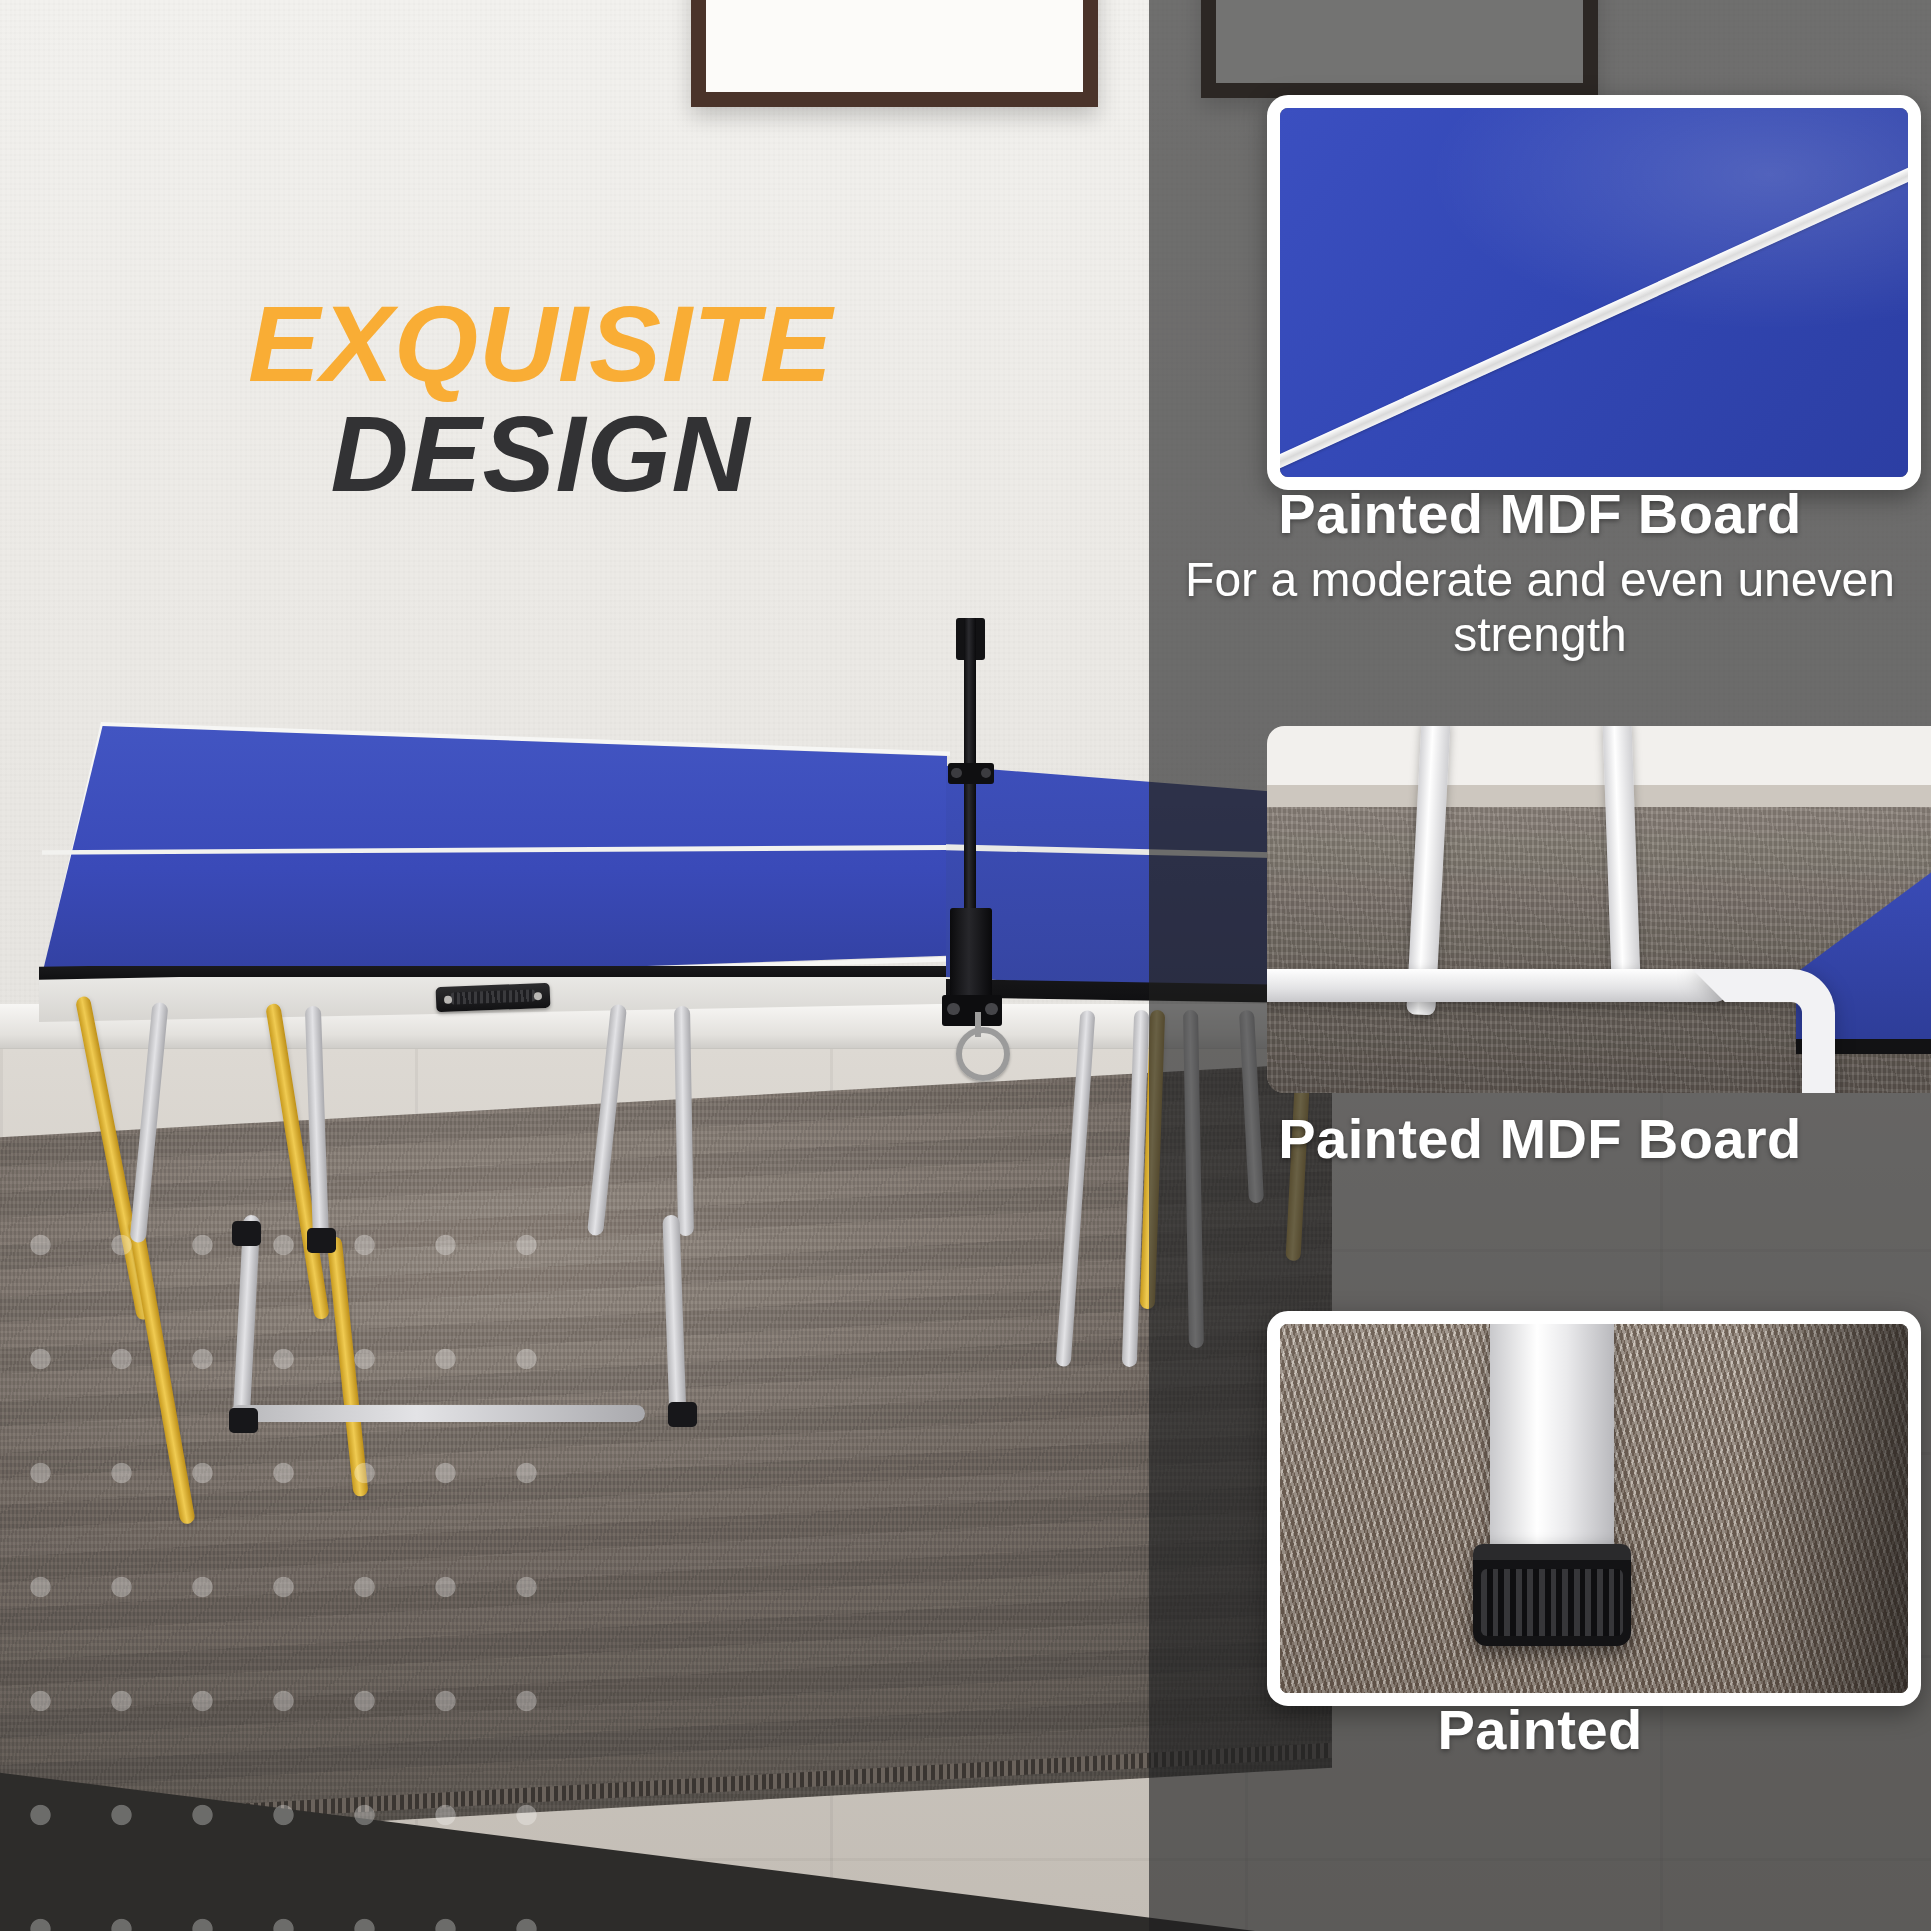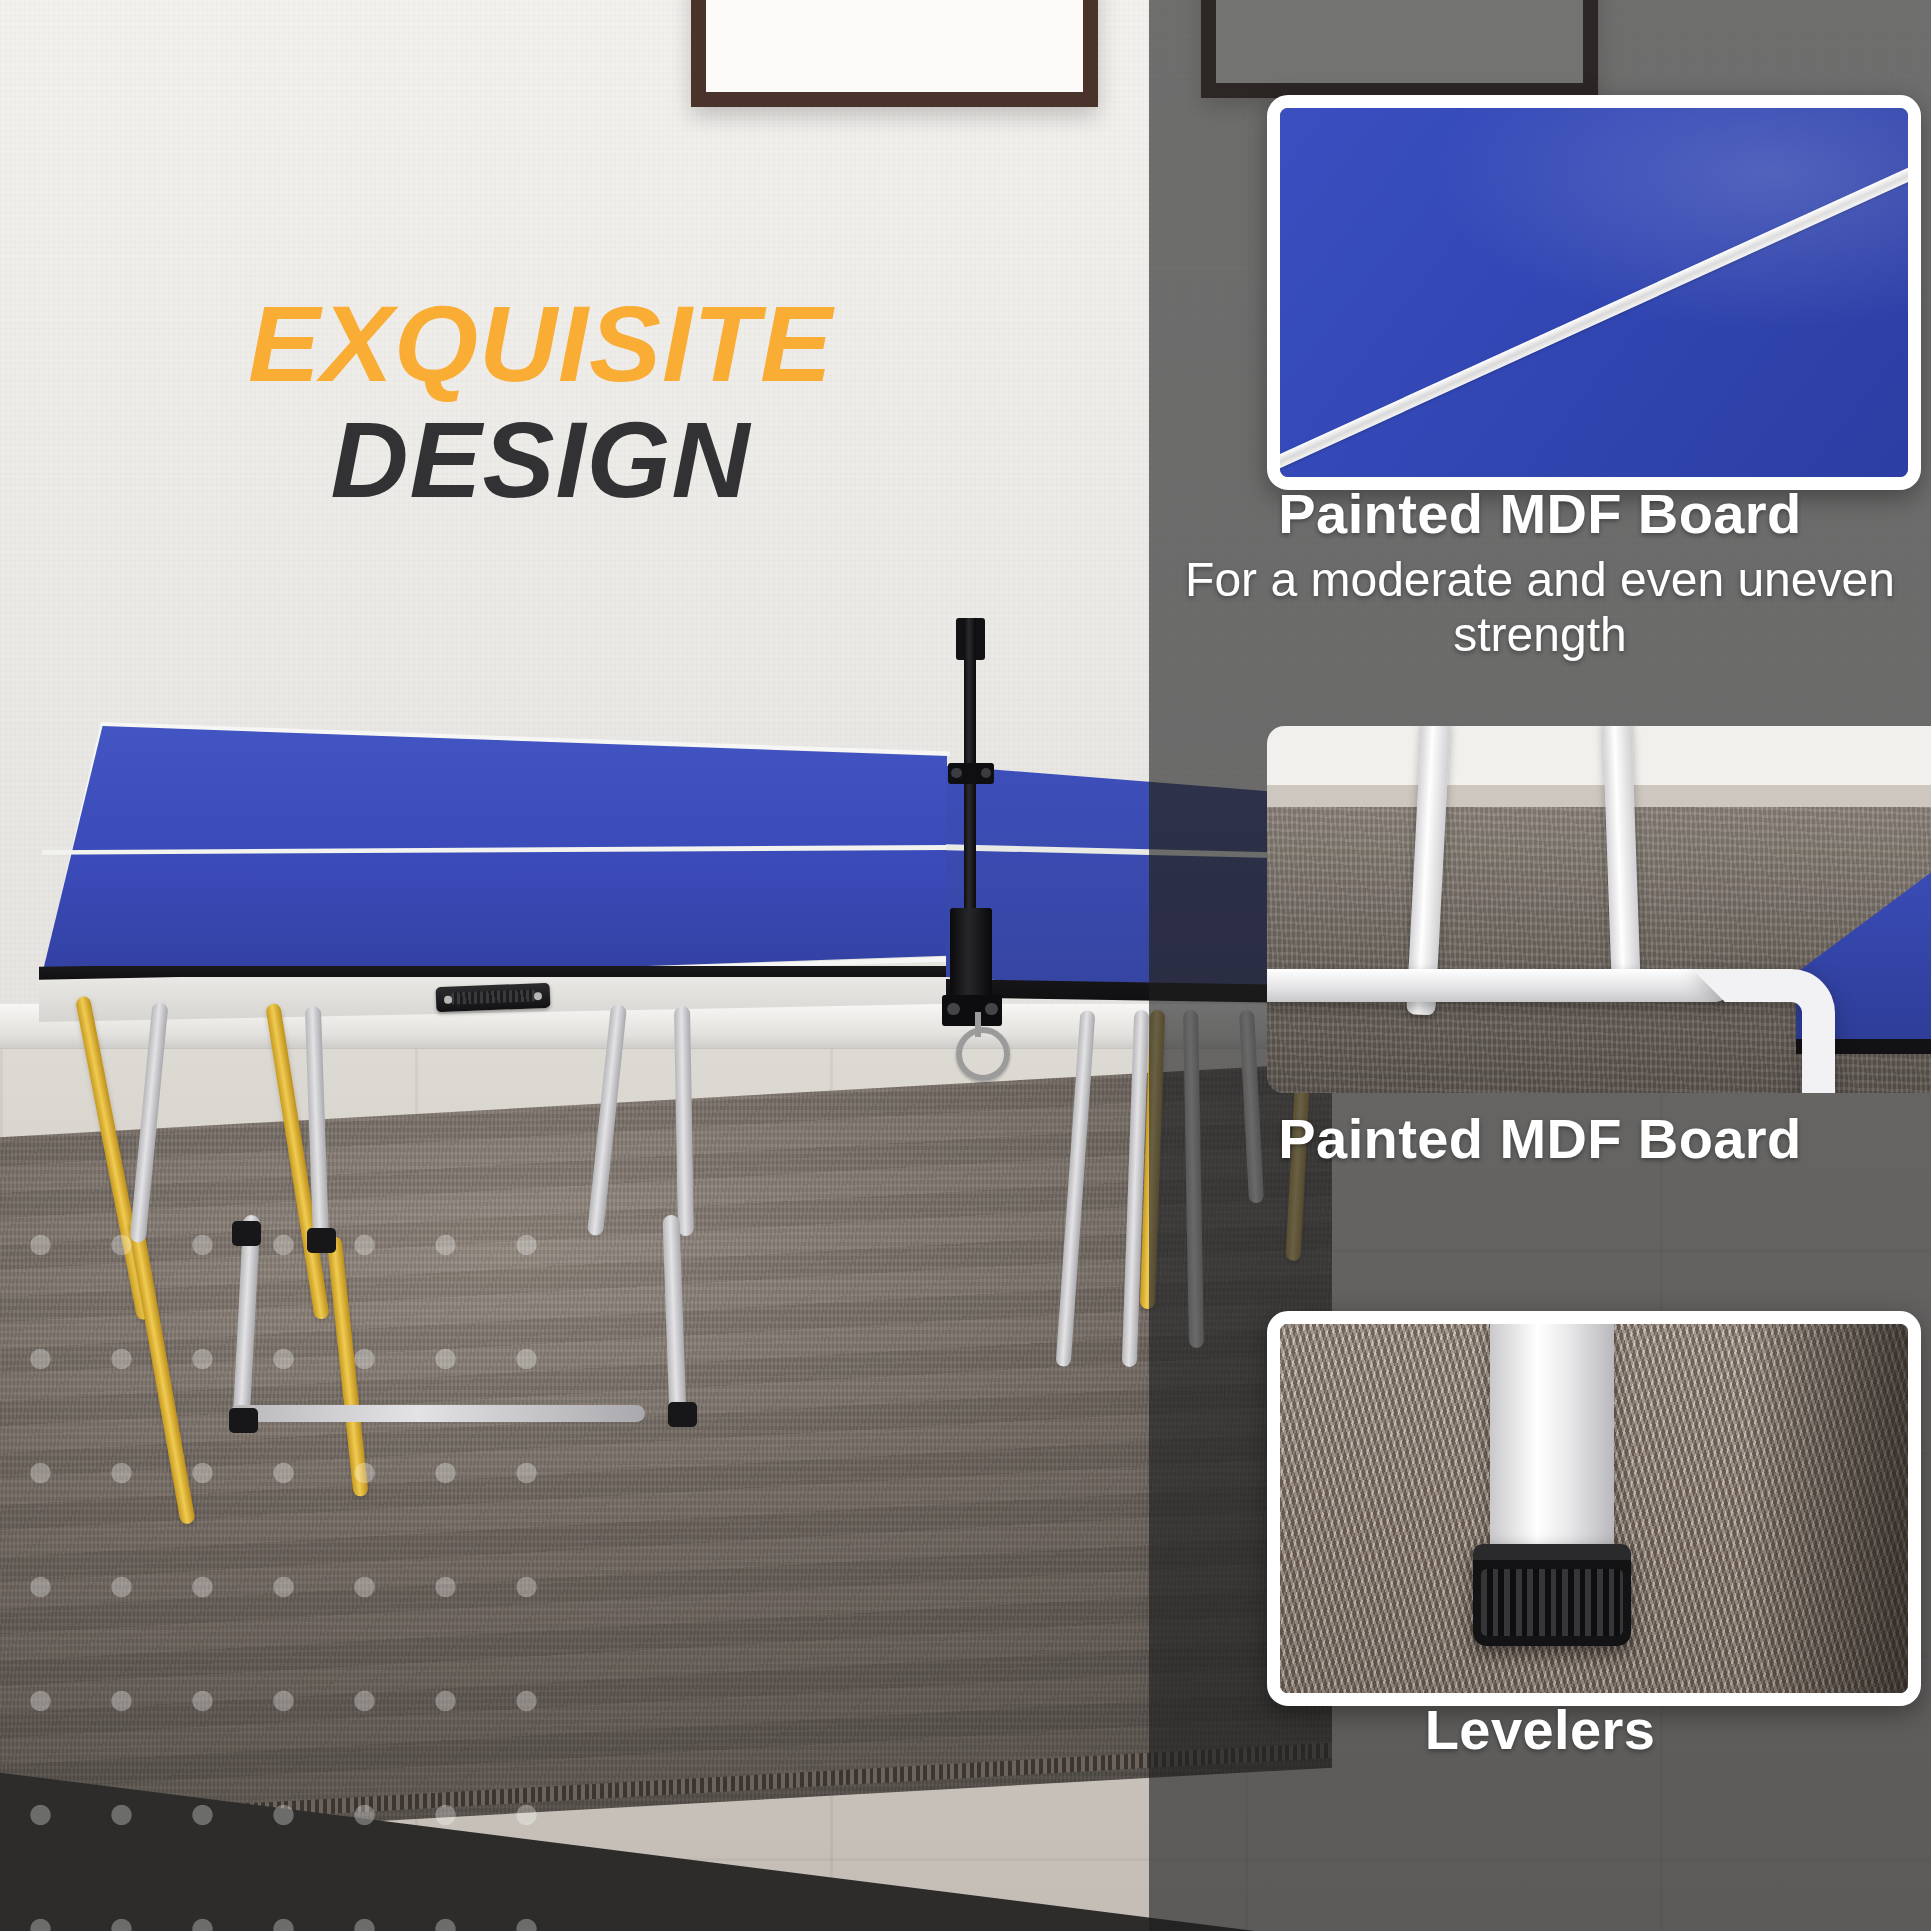--- a/index.html
+++ b/index.html
@@ -296,21 +296,21 @@
   
   .headline{position:absolute;left:0;top:290px;width:1081px;text-align:center;}
   .hl-1{
     display:block;
     font-family:"Liberation Sans", sans-serif;
     font-weight:bold;font-style:italic;
     font-size:108px;line-height:1.0;letter-spacing:1px;
     color:#f9ad35;
   }
   .hl-2{
-    display:block;margin-top:8px;
+    display:block;margin-top:2px;
     font-family:"Liberation Sans", sans-serif;
     font-weight:bold;font-style:italic;
     font-size:108px;line-height:1.0;letter-spacing:1px;
     color:#323234;
   }
 
   
   .callout{position:absolute;left:1149px;width:782px;text-align:center;color:#ffffff;}
   .co-title{
     display:block;font-weight:bold;font-size:56px;line-height:1.12;
@@ -437,17 +437,17 @@
   </div>
 
   <div class="card framed" id="card-level">
     <div class="carpet2"></div>
     <div class="shade"></div>
     <div class="post"></div>
     <div class="leveler"></div>
   </div>
 
   <div class="callout" id="callout-3">
-    <span class="co-title">Levelers</span>
+    <span class="co-title">Painted</span>
   </div>
 
 </div>
 
 
 </body></html>

